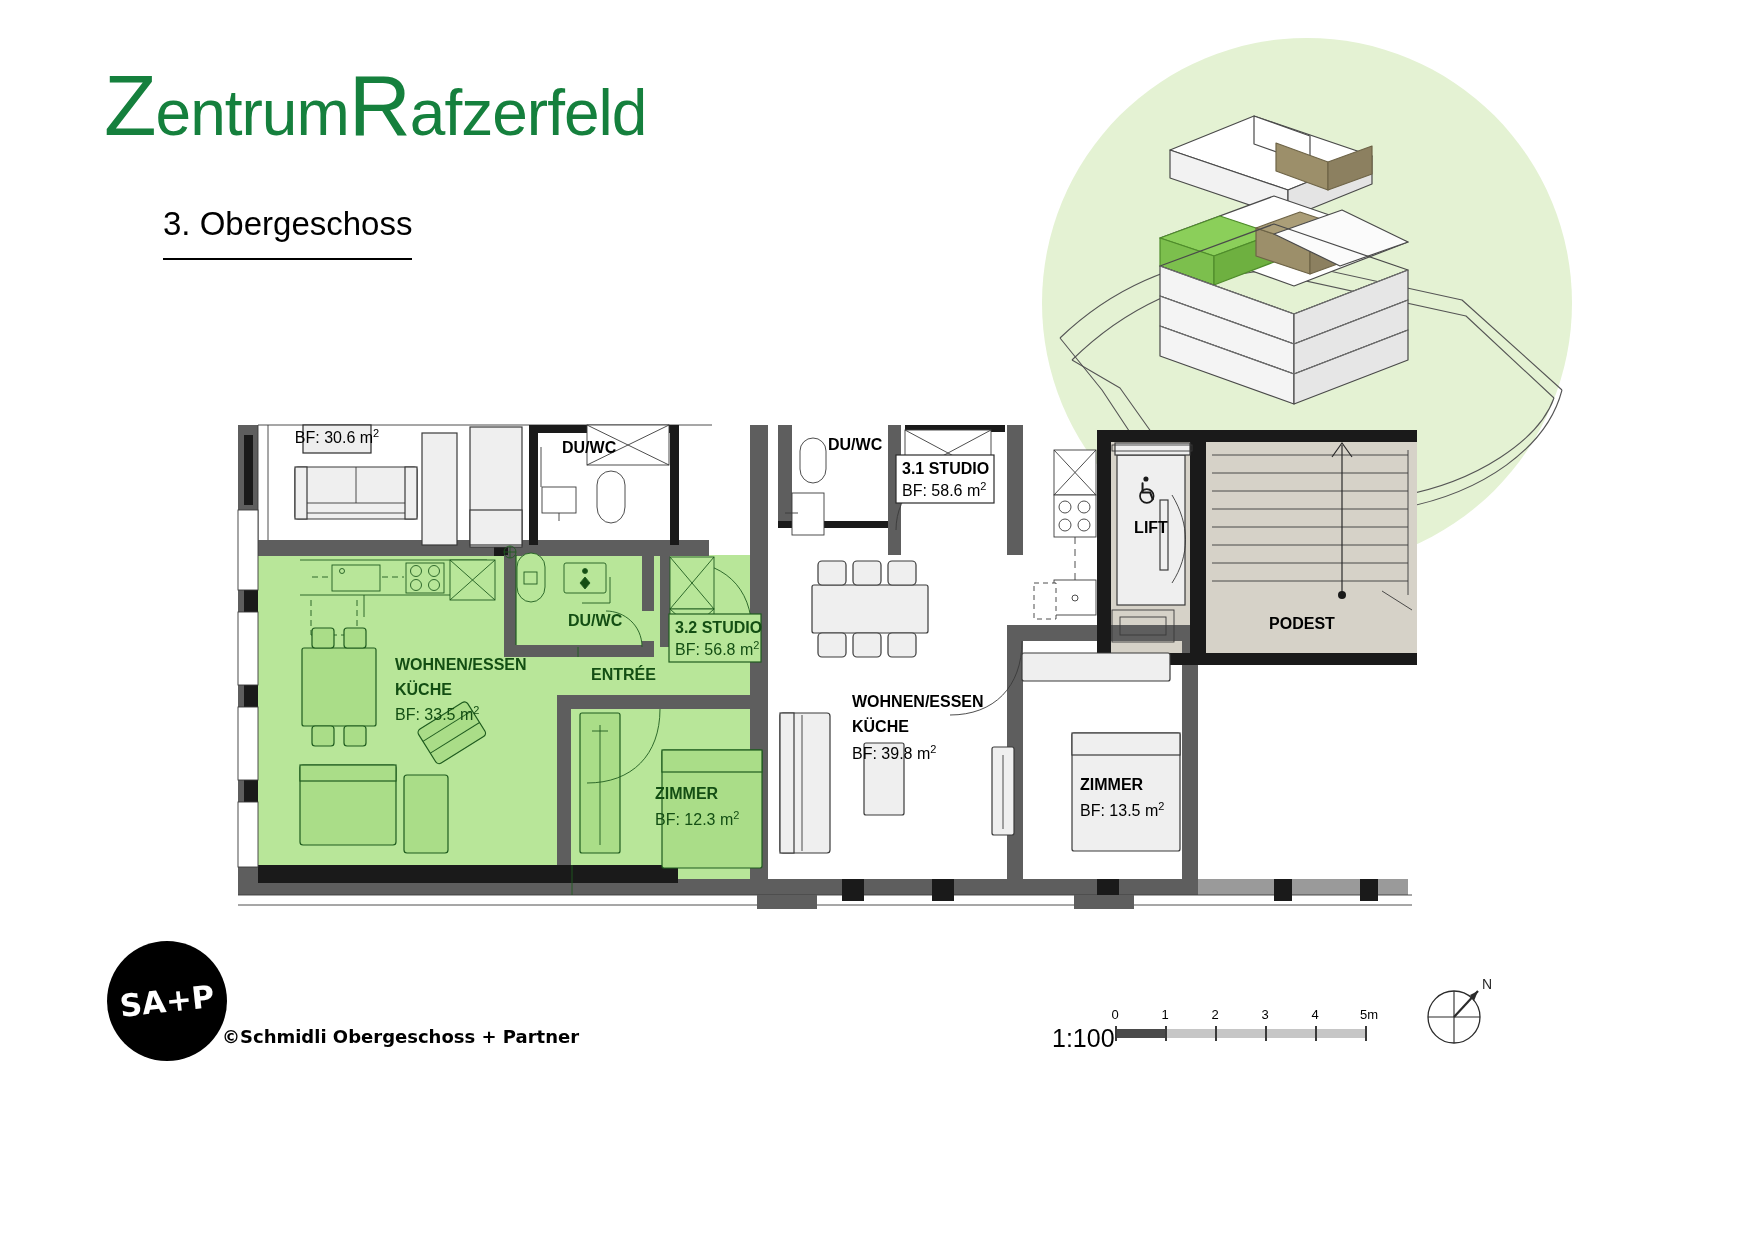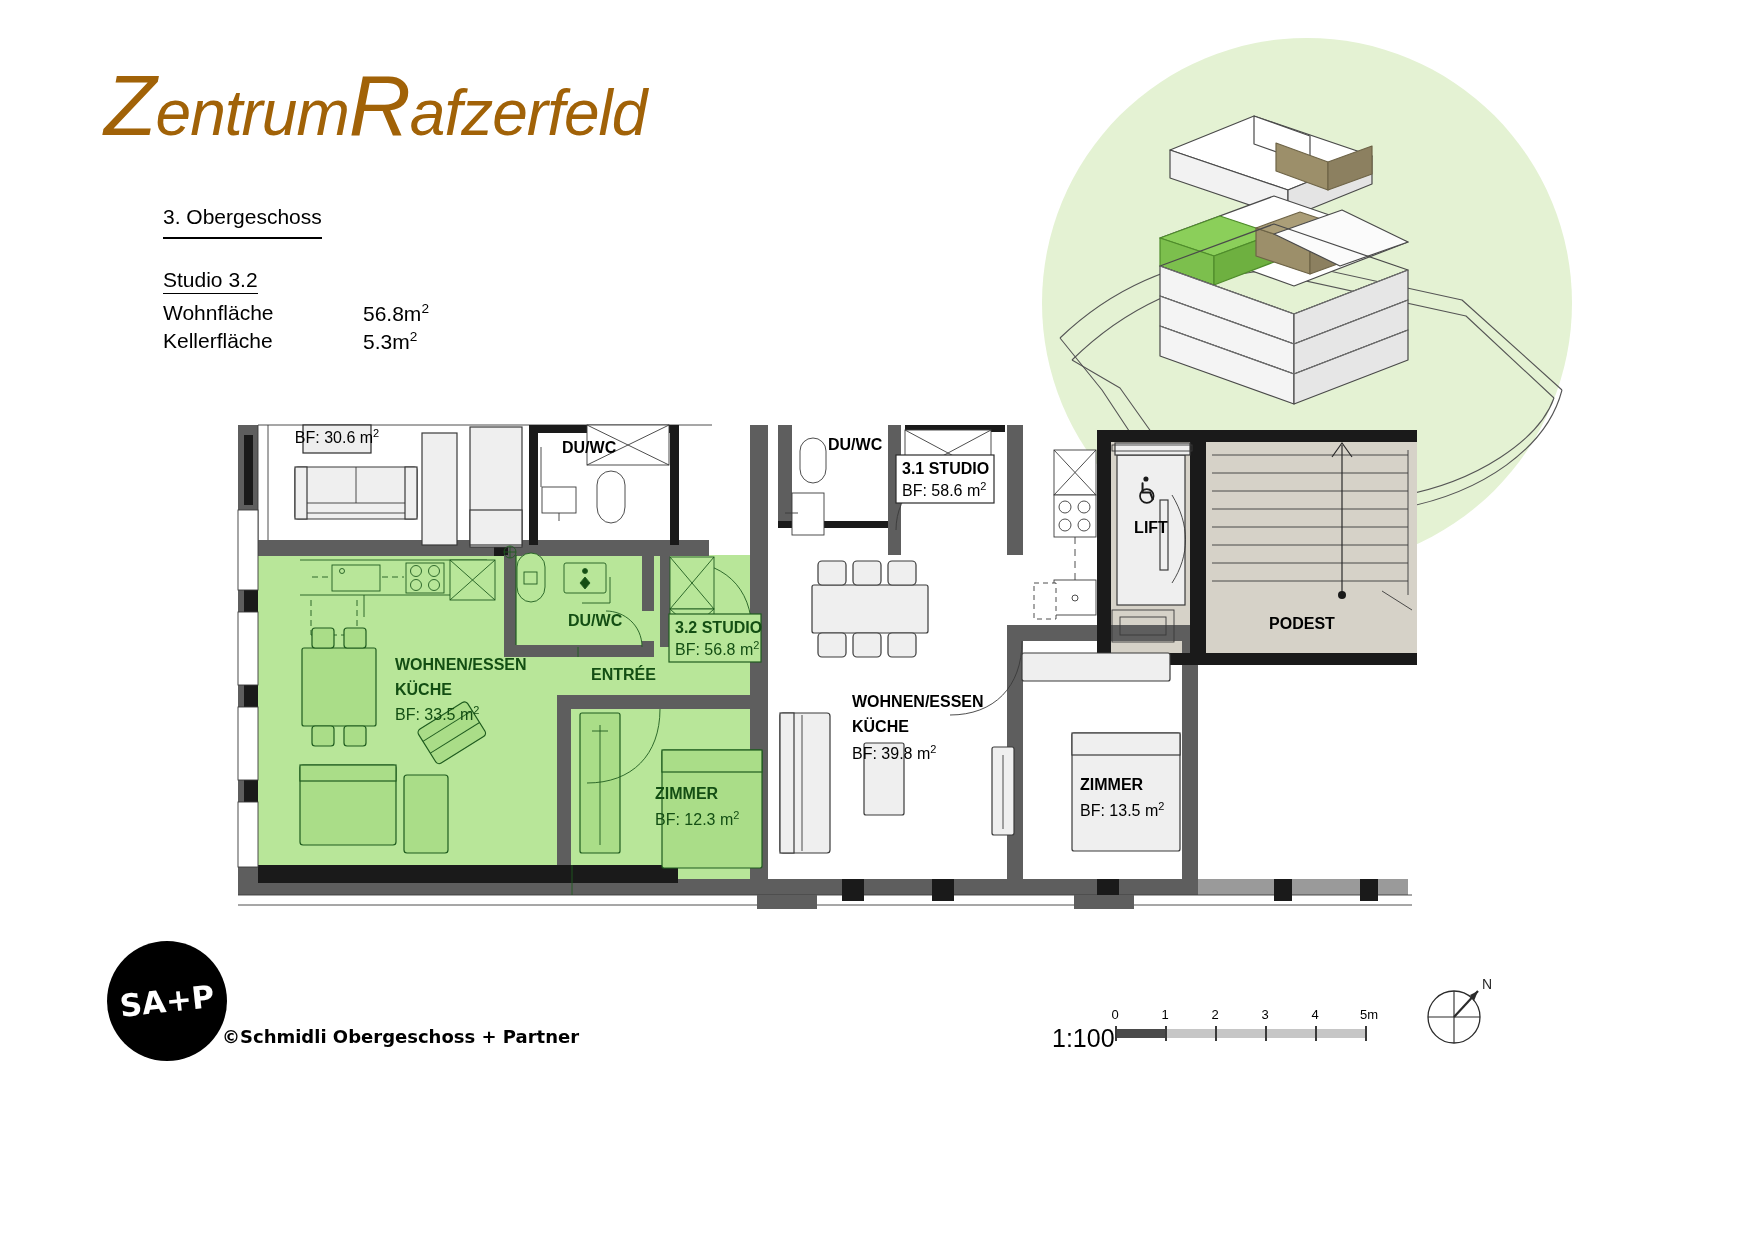--- a/index.html
+++ b/index.html
@@ -9,33 +9,32 @@
     background:#ffffff;
     font-family:"Liberation Sans", sans-serif;
     position:relative;
     overflow:hidden;
   }
   .page { position:absolute; inset:0; }
 
   
   .brand {
     position:absolute; left:104px; top:62px;
-    color:#a16207;
+    color:#15803d;
     white-space:nowrap;
     line-height:1;
-    font-style:italic;
   }
   .brand .big { font-size:86px; font-weight:400; letter-spacing:-1px; }
   .brand .small { font-size:64px; font-weight:400; letter-spacing:-1px; }
 
   .floor-title {
     position:absolute; left:163px; top:205px;
-    font-size:21px; color:#000;
+    font-size:33px; color:#000;
     border-bottom:2px solid #000;
-    padding-bottom:8px;
+    padding-bottom:15px;
     display:inline-block;
   }
 
   .unit-block { position:absolute; left:163px; top:268px; font-size:21px; color:#000; }
   .unit-name { border-bottom:1.5px solid #000; display:inline-block; padding-bottom:1px; margin-bottom:4px; }
   .stat-row { display:flex; margin-top:3px; }
   .stat-label { width:200px; }
   .stat-value { }
   sup { font-size:0.65em; vertical-align:super; }
 
@@ -79,31 +78,20 @@
 <body>
 
 <div class="page">
 
   <div class="brand">
     <span class="big">Z</span><span class="small">entrum</span><span class="big">R</span><span class="small">afzerfeld</span>
   </div>
 
   <div class="floor-title">3. Obergeschoss</div>
 
-  <div class="unit-block">
-    <div class="unit-name">Studio 3.2</div>
-    <div class="stat-row">
-      <span class="stat-label">Wohnfläche</span>
-      <span class="stat-value"><span>56.8m</span><sup>2</sup></span>
-    </div>
-    <div class="stat-row">
-      <span class="stat-label">Kellerfläche</span>
-      <span class="stat-value"><span>5.3m</span><sup>2</sup></span>
-    </div>
-  </div>
 
   <div class="axo-wrap">
     <div class="axo-circle"></div>
     <svg class="axo-svg" viewBox="0 0 530 530">
       <g stroke="#555" stroke-width="1.1" fill="#ffffff" fill-opacity="0.0" stroke-linejoin="round">
 
         <path d="M18 300 C 70 250, 130 225, 205 215" fill="none"></path>
         <path d="M30 322 C 85 268, 145 243, 218 233" fill="none"></path>
         <path d="M205 215 L 420 262 L 520 352" fill="none"></path>
         <path d="M218 233 L 424 278 L 512 360" fill="none"></path>

